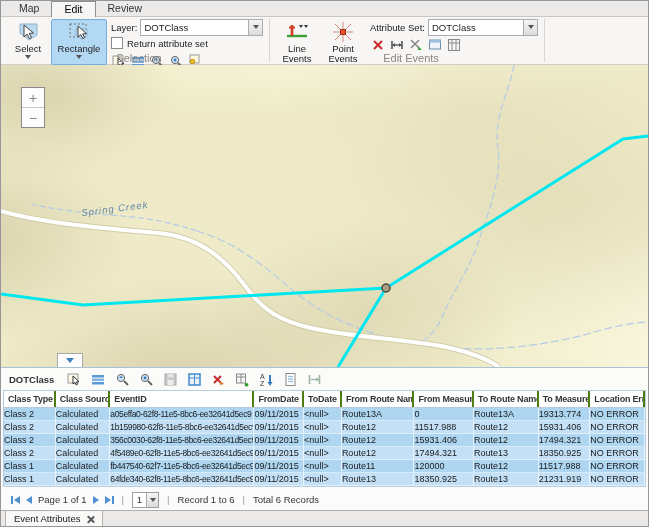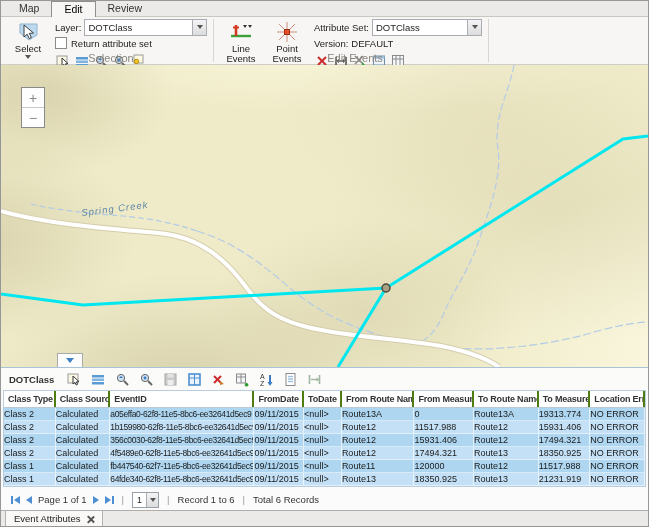--- a/index.html
+++ b/index.html
@@ -91,20 +91,31 @@
       <div class="bigbtn">
         <span class="ic" style="width:24px;height:22px">
           <svg width="24" height="22" viewBox="0 0 24 22">
               <path d="M4 3 L21 3 L21 14 L13 19 L4 12 Z" fill="#bcd9ee" stroke="#8fb3cf"></path>
               <path d="M8 4 L8 16 L11.2 13.2 L13.3 17.6 L15.4 16.5 L13.3 12.4 L17.5 12 Z" fill="#fff" stroke="#3c3c3c"></path>
             </svg>
         </span>
         <span class="blabel">Select</span>
         <span class="darr ddmini"></span>
       </div>
+      <div class="bigbtn active" style="width:50px">
+        <span class="ic" style="width:24px;height:22px">
+          <svg width="24" height="22" viewBox="0 0 24 22">
+              <rect x="3" y="3" width="16" height="13" fill="none" stroke="#6d6d6d" stroke-dasharray="2 2"></rect>
+              <path d="M9 8 L20 8 L20 15 L14 18 L9 14 Z" fill="#bcd9ee" stroke="#8fb3cf"></path>
+              <path d="M11 5 L11 16 L13.8 13.6 L15.7 17.6 L17.6 16.6 L15.7 12.9 L19.4 12.5 Z" fill="#fff" stroke="#3c3c3c"></path>
+            </svg>
+        </span>
+        <span class="blabel">Rectangle</span>
+        <span class="darr ddmini"></span>
+      </div>
       <div class="gcol" style="width:152px">
         <div class="grow">
           <span class="rlbl">Layer:</span>
           <div class="dropdown" style="flex:1">
             <span class="ddval">DOTClass</span>
             <span class="dbtn">
                 <span class="darr"></span>
               </span>
           </div>
         </div>
@@ -182,24 +193,20 @@
       </div>
       <div class="gcol" style="width:168px">
         <div class="grow">
           <span class="rlbl">Attribute Set:</span>
           <div class="dropdown" style="flex:1">
             <span class="ddval">DOTClass</span>
             <span class="dbtn">
                 <span class="darr"></span>
               </span>
           </div>
-        </div>
-        <div class="grow">
-          <span class="rlbl">Version:</span>
-          <span class="rlbl">DEFAULT</span>
         </div>
         <div class="icrow">
           <span class="ic">
               <svg width="14" height="14">
                 <line x1="3" y1="3" x2="11" y2="11" stroke="#cc2a2a" stroke-width="2"></line>
                 <line x1="11" y1="3" x2="3" y2="11" stroke="#cc2a2a" stroke-width="2"></line>
               </svg>
             </span>
           <span class="ic">
               <svg width="14" height="14">

